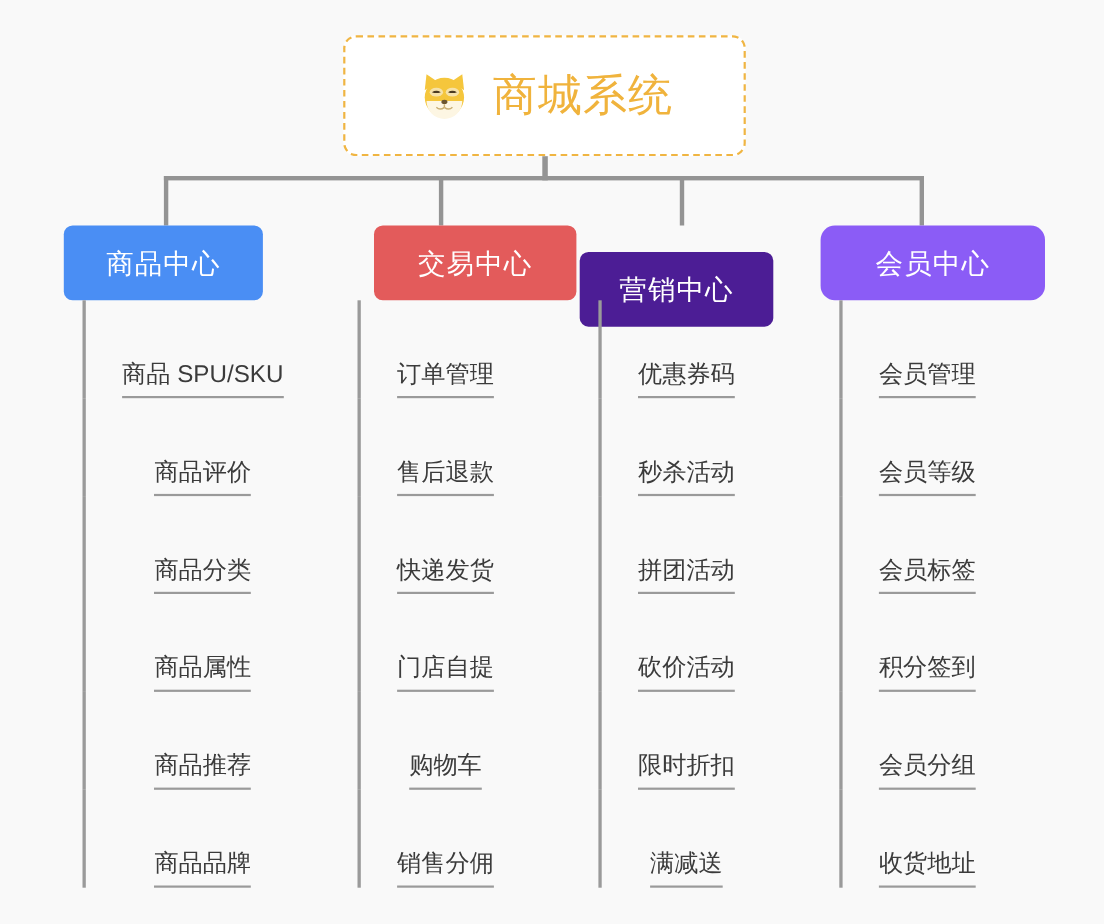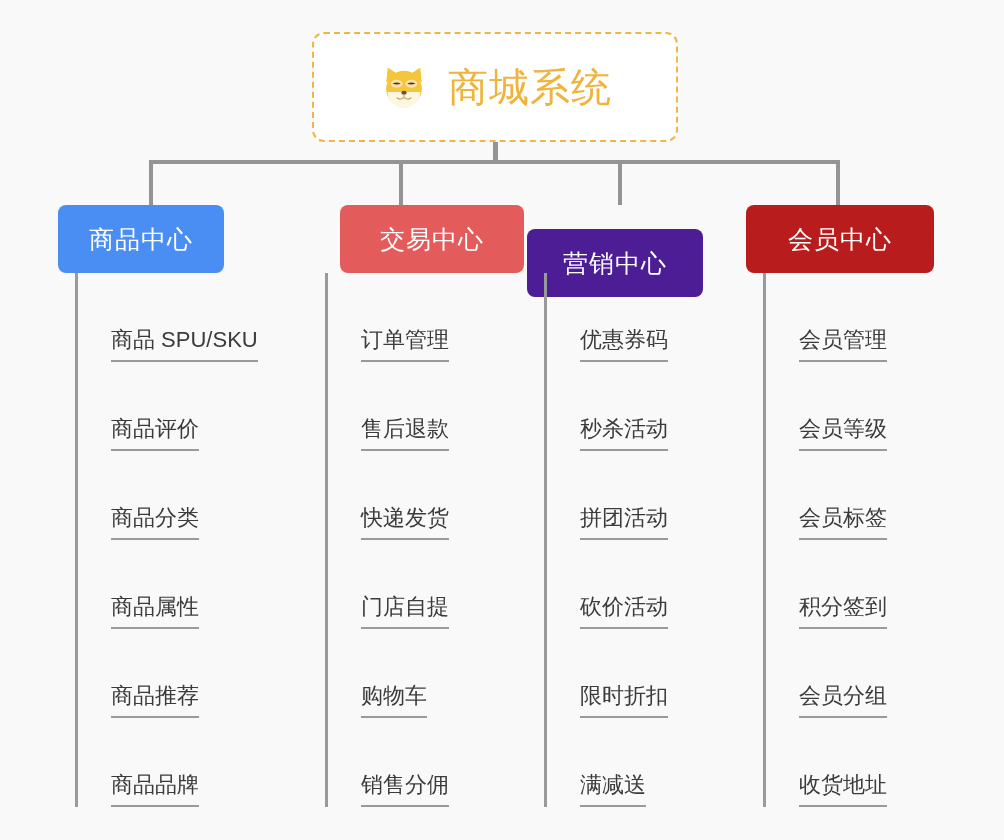--- a/index.html
+++ b/index.html
@@ -90,20 +90,21 @@
     list-style: none;
   }
   .leaf {
     position: relative;
     height: 89px;
     box-sizing: border-box;
     border-left: 3px solid #9a9a9a;
     display: flex;
     align-items: flex-end;
     padding-left: 33px;
+    justify-content: center;
   }
   .leaf-label {
     position: relative;
     font-size: 22px;
     color: #3b3b3b;
     line-height: 1.0;
     padding-bottom: 9px;
     white-space: nowrap;
     border-bottom: 2px solid #9a9a9a;
   }
@@ -141,21 +142,21 @@
   <div class="line line-v" style="left:493px; top:142px; width:5px; height:22px;"></div>
 
   <div class="line line-h" style="left:149px; top:160px; width:690px; height:4px;"></div>
 
   <div class="line line-v" style="left:149px; top:160px; height:45px;"></div>
   <div class="line line-v" style="left:399px; top:160px; height:45px;"></div>
   <div class="line line-v" style="left:618px; top:160px; height:45px;"></div>
   <div class="line line-v" style="left:836px; top:160px; height:45px;"></div>
 
   <div class="branch" style="left:58px;">
-    <div class="cat-box" style="width:166px; background:#4a8ef4;">
+    <div class="cat-box" style="width:181px; background:#4a8ef4;">
       <span>商品中心</span>
     </div>
     <ul class="leaf-list">
       <li class="leaf">
           <span class="leaf-label">商品 SPU/SKU</span>
         </li>
       <li class="leaf">
           <span class="leaf-label">商品评价</span>
         </li>
       <li class="leaf">
@@ -219,21 +220,21 @@
       <li class="leaf">
           <span class="leaf-label">限时折扣</span>
         </li>
       <li class="leaf">
           <span class="leaf-label">满减送</span>
         </li>
     </ul>
   </div>
 
   <div class="branch" style="left:746px;">
-    <div class="cat-box" style="width:188px; background:#b91c1c;">
+    <div class="cat-box" style="width:204px; background:#8b5cf6;border-radius:13px;">
       <span>会员中心</span>
     </div>
     <ul class="leaf-list">
       <li class="leaf">
           <span class="leaf-label">会员管理</span>
         </li>
       <li class="leaf">
           <span class="leaf-label">会员等级</span>
         </li>
       <li class="leaf">

